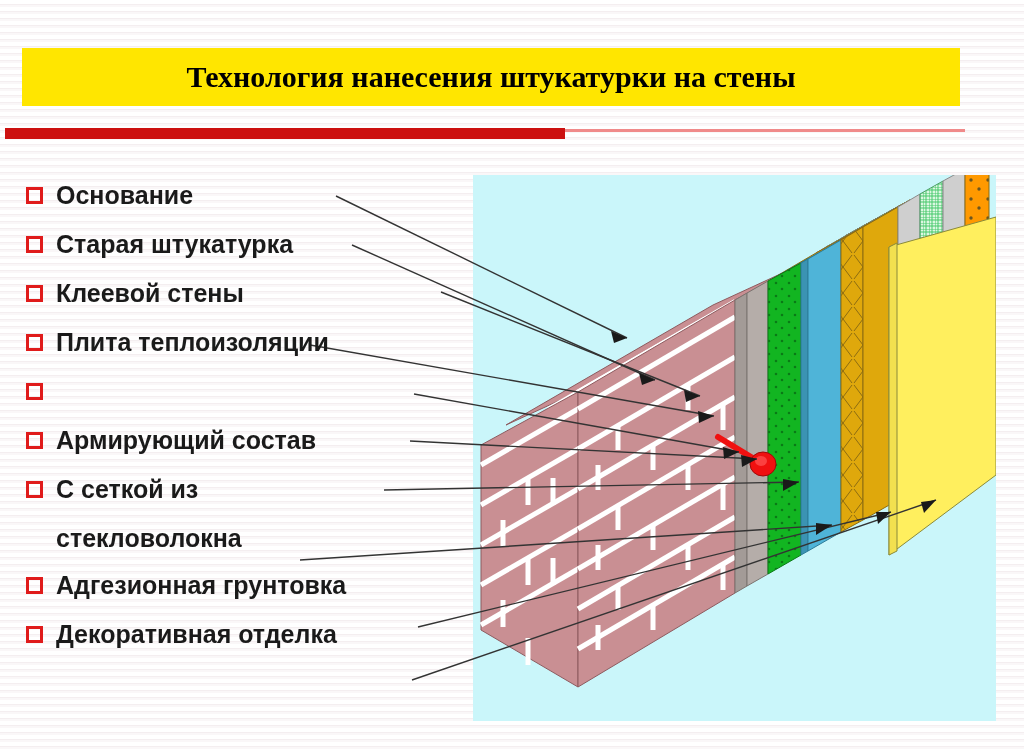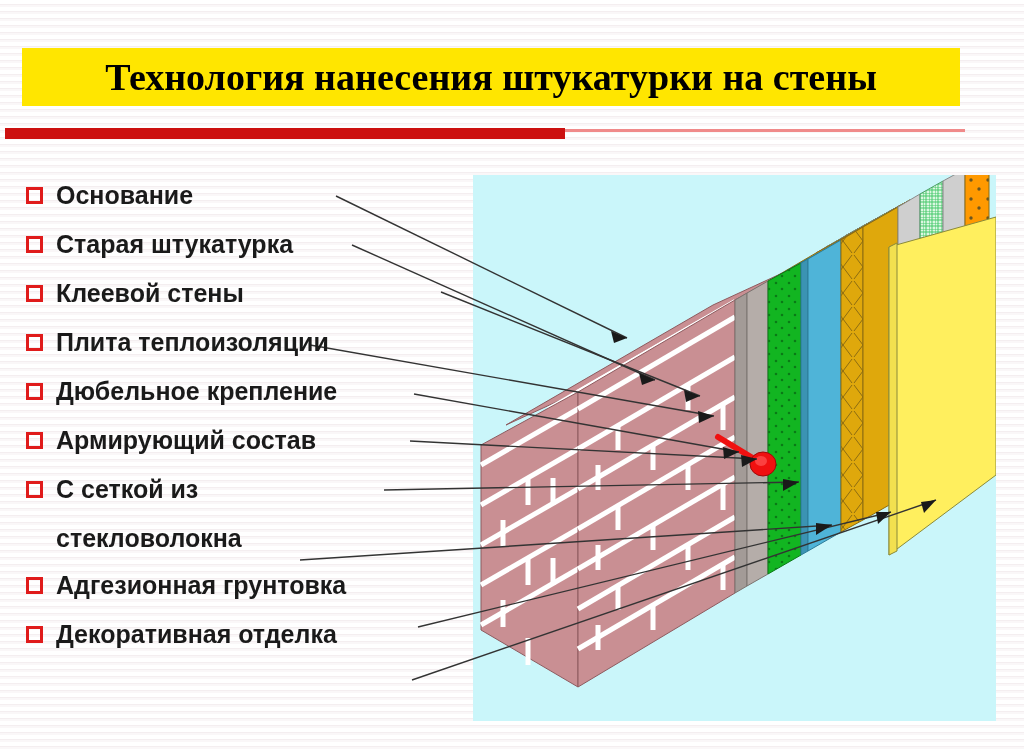--- a/index.html
+++ b/index.html
@@ -37,21 +37,21 @@
     width: 938px;
     height: 58px;
     background: #ffe600;
     display: flex;
     align-items: center;
     justify-content: center;
   }
   #title-text {
     font-family: "Liberation Serif", "DejaVu Serif", serif;
     font-weight: bold;
-    font-size: 38px;
+    font-size: 30px;
     color: #000000;
     letter-spacing: 0px;
     white-space: nowrap;
     line-height: 1;
   }
 
   
   #divider-thick {
     position: absolute;
     left: 5px;
@@ -379,21 +379,20 @@
       <span class="bullet-label">Клеевой стены</span>
     </div>
 
     <div class="bullet-row">
       <span class="bullet-box"></span>
       <span class="bullet-label">Плита теплоизоляции</span>
     </div>
 
     <div class="bullet-row">
       <span class="bullet-box"></span>
-      <span class="bullet-label">Дюбельное крепление</span>
     </div>
 
     <div class="bullet-row">
       <span class="bullet-box"></span>
       <span class="bullet-label">Армирующий состав</span>
     </div>
 
     <div class="bullet-row">
       <span class="bullet-box"></span>
       <span class="bullet-label">С сеткой из</span>

